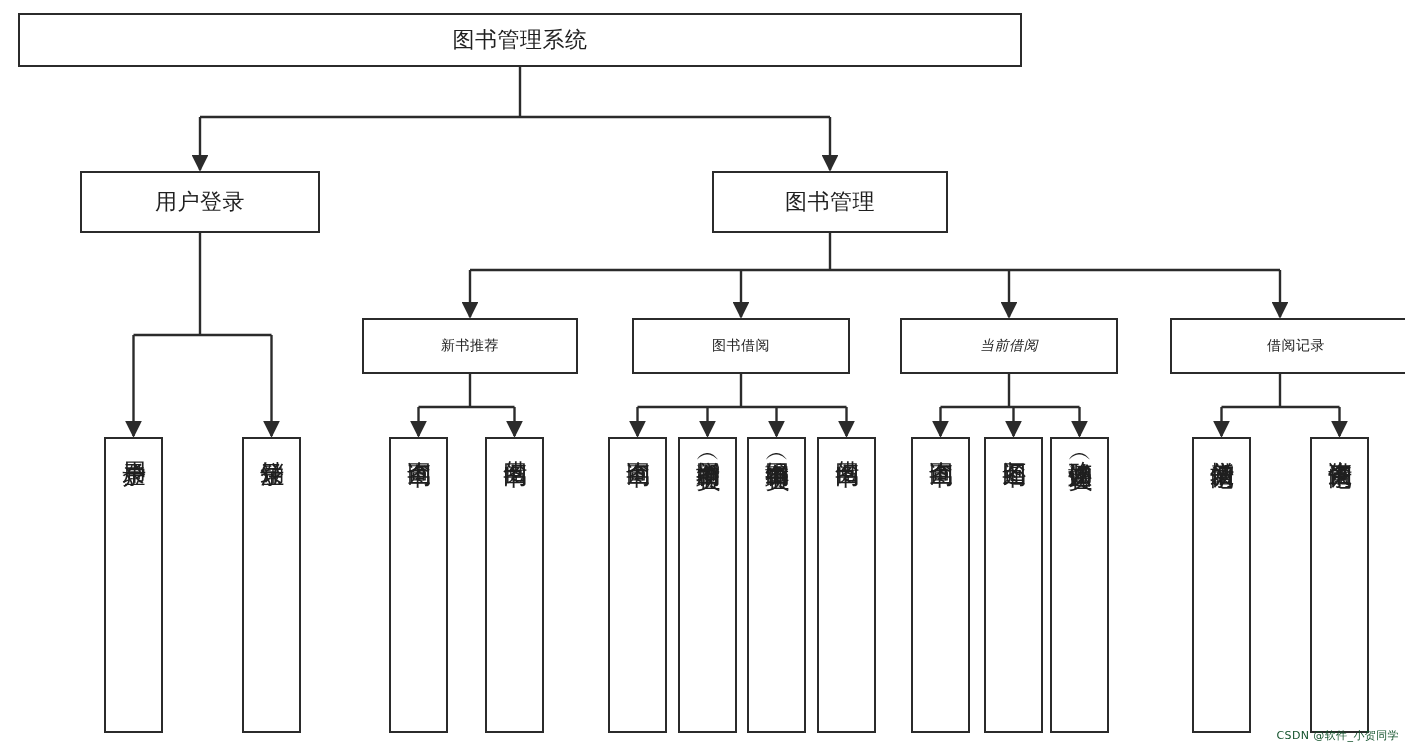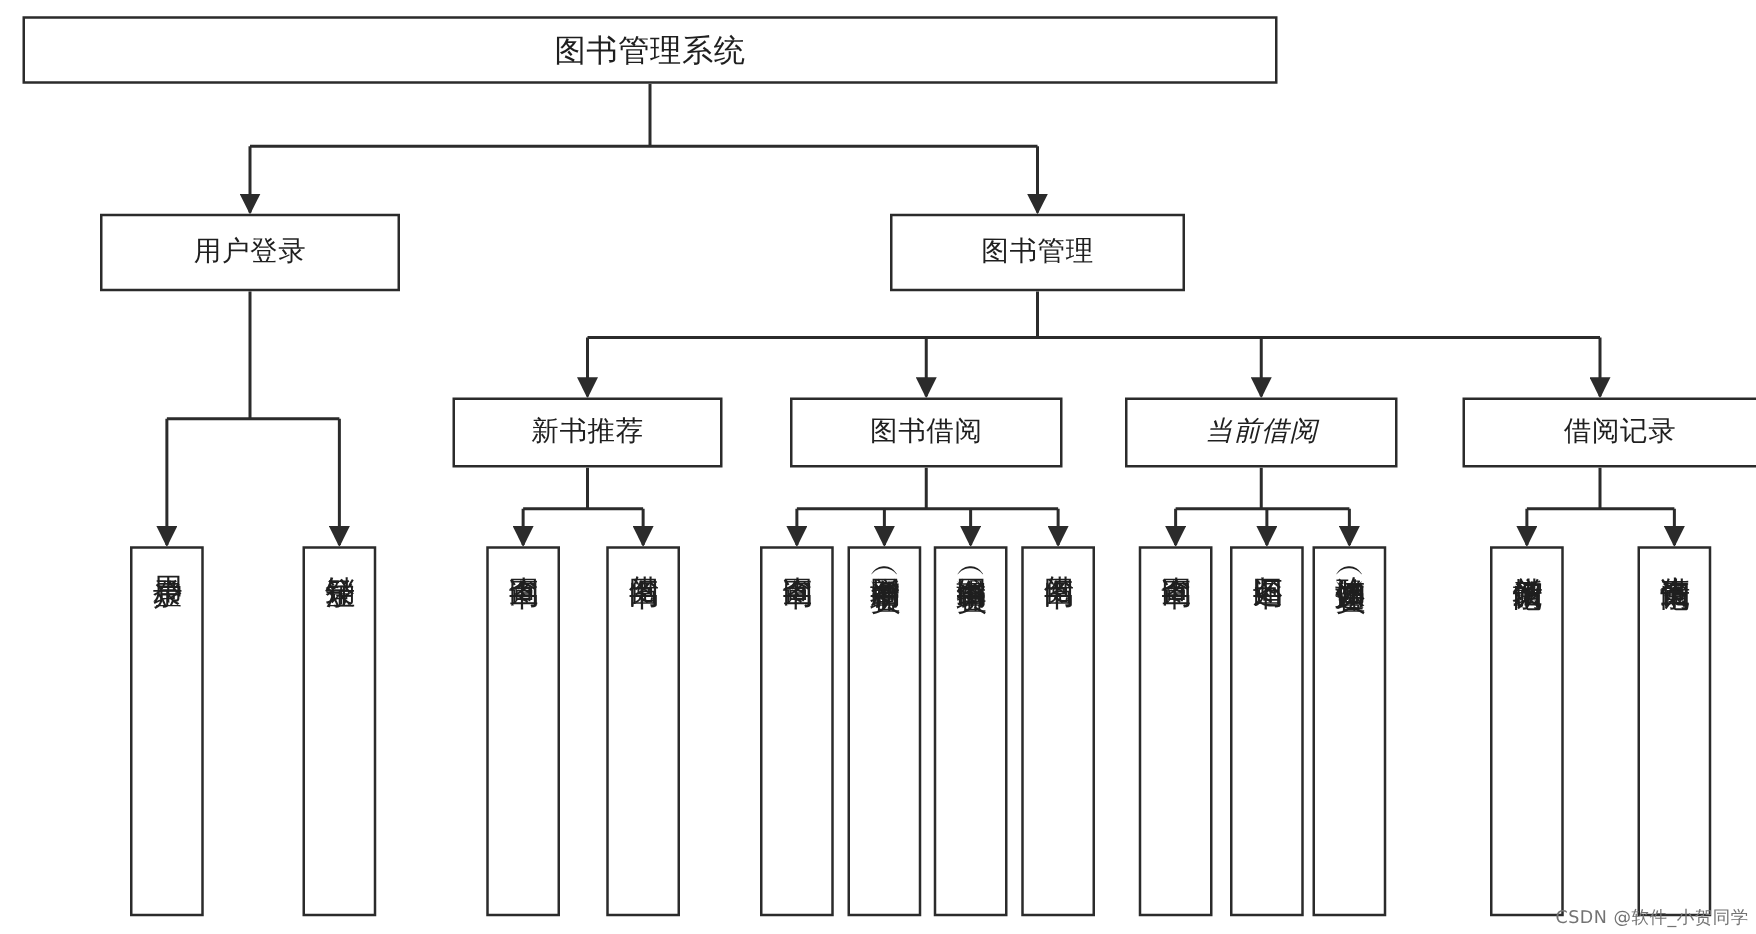--- a/index.html
+++ b/index.html
@@ -51,30 +51,30 @@
     line-height: 1.06;
     letter-spacing: 1px;
     white-space: normal;
     max-height: 100%;
   }
   .node.vertical {
     align-items: flex-start;
     justify-content: center;
     padding-top: 3px;
   }
-  .node.level0 .label { font-size: 25px; }
+  .node.level0 .label { font-size: 22px; }
   .node.level1 .label { font-size: 22px; }
-  .node.level2 .label { font-size: 22px; }
+  .node.level2 .label { font-size: 14px; }
 
   #watermark {
     position: absolute;
     right: 6px;
     bottom: 4px;
-    font-size: 14px;
-    color: #737373;
+    font-size: 11px;
+    color: #14532d;
     letter-spacing: 0.4px;
     white-space: nowrap;
     font-family: "DejaVu Sans", "Liberation Sans", sans-serif;
   }
 </style>
 </head>
 <body>
 
 <div id="canvas">
 

